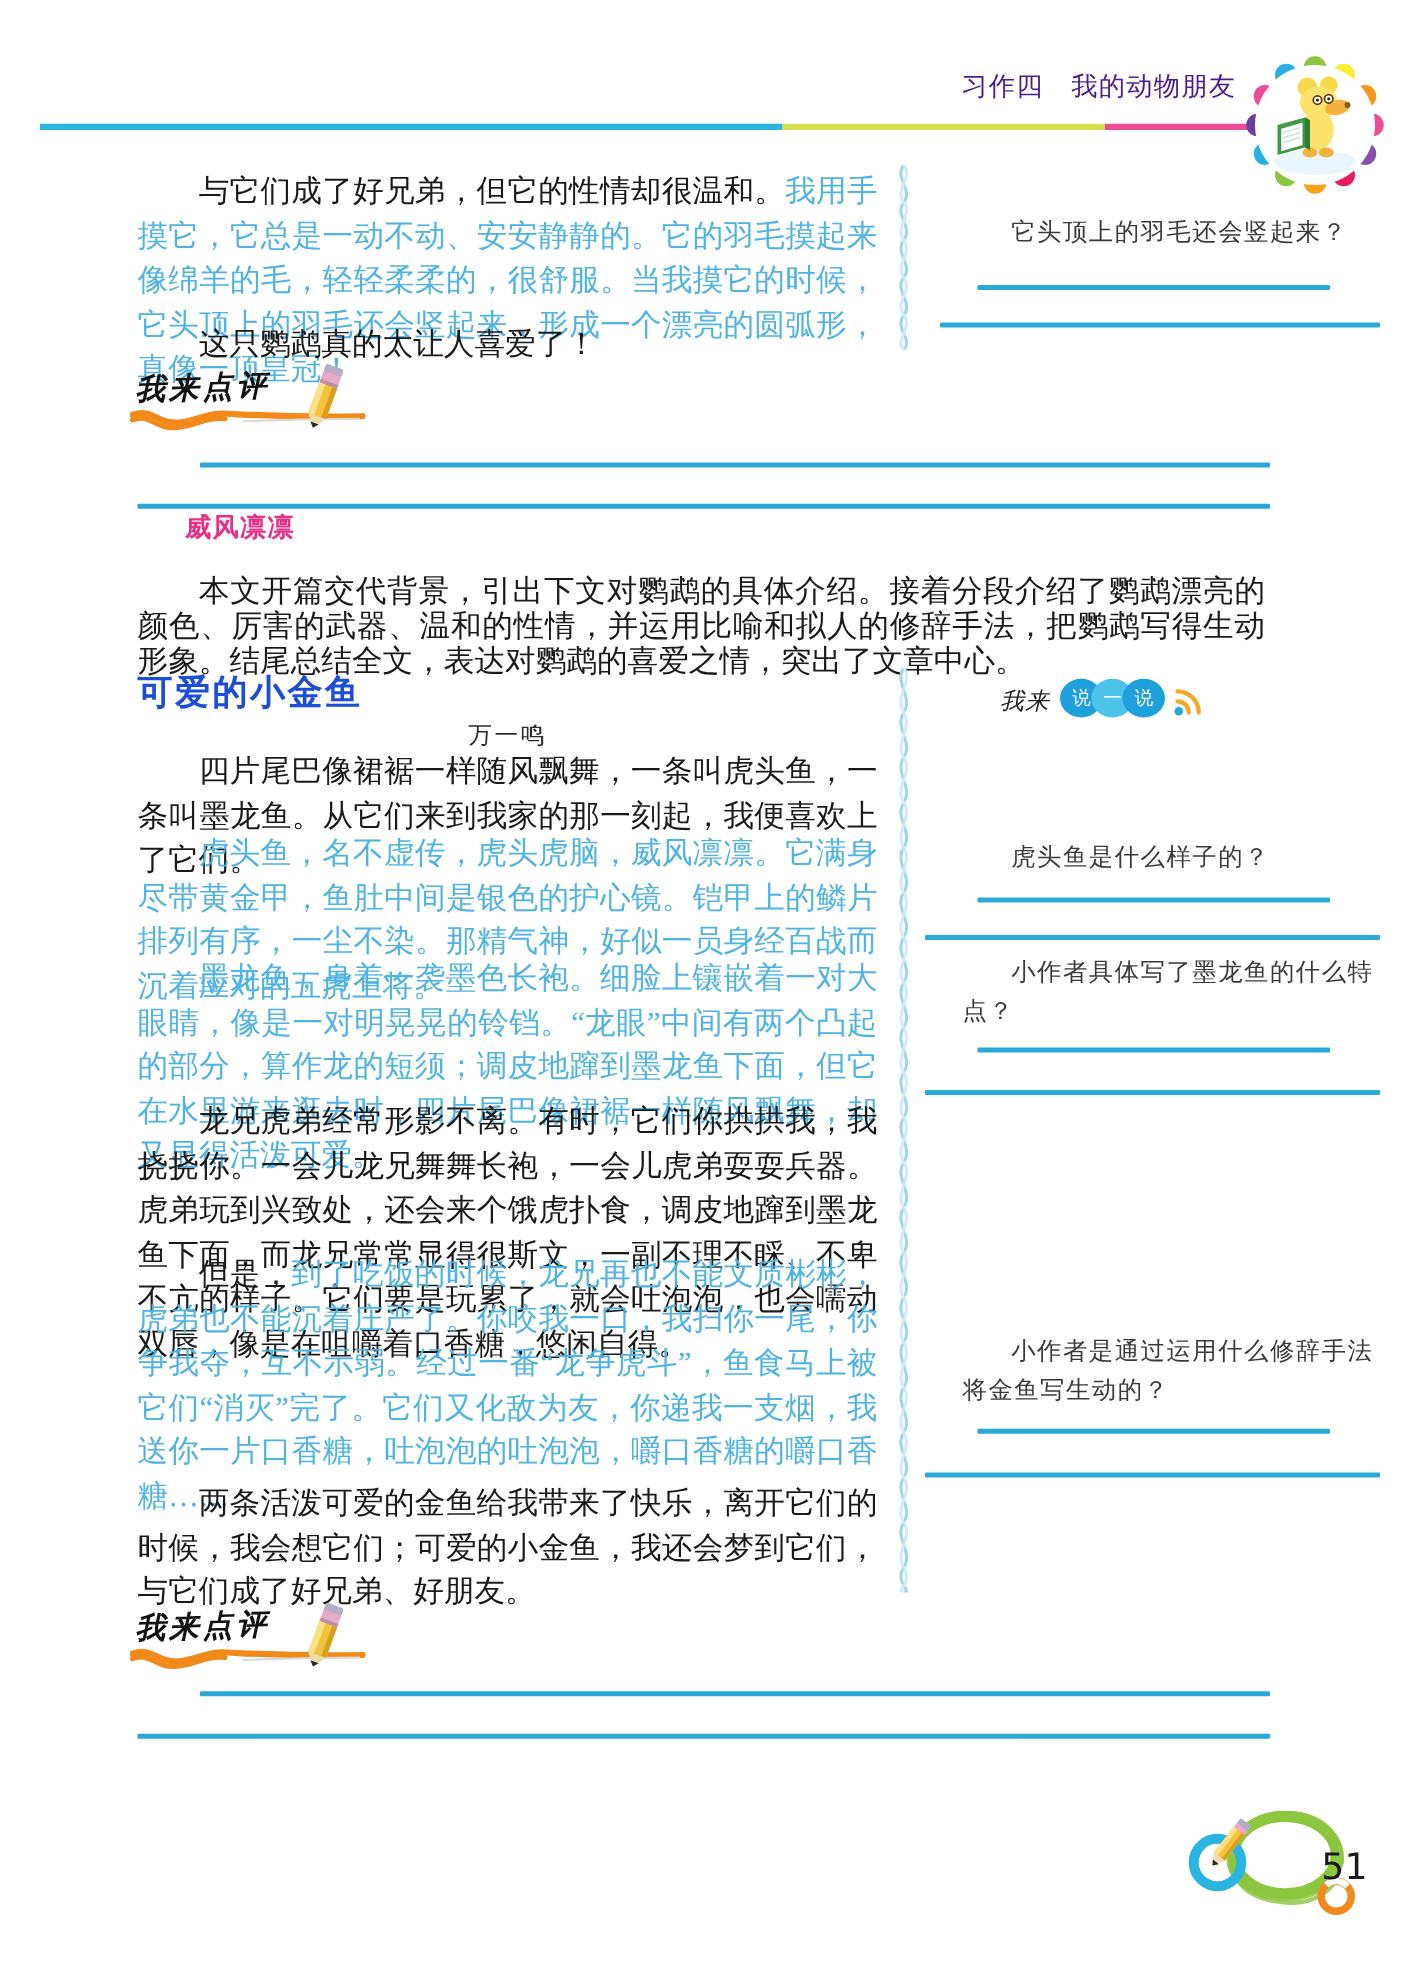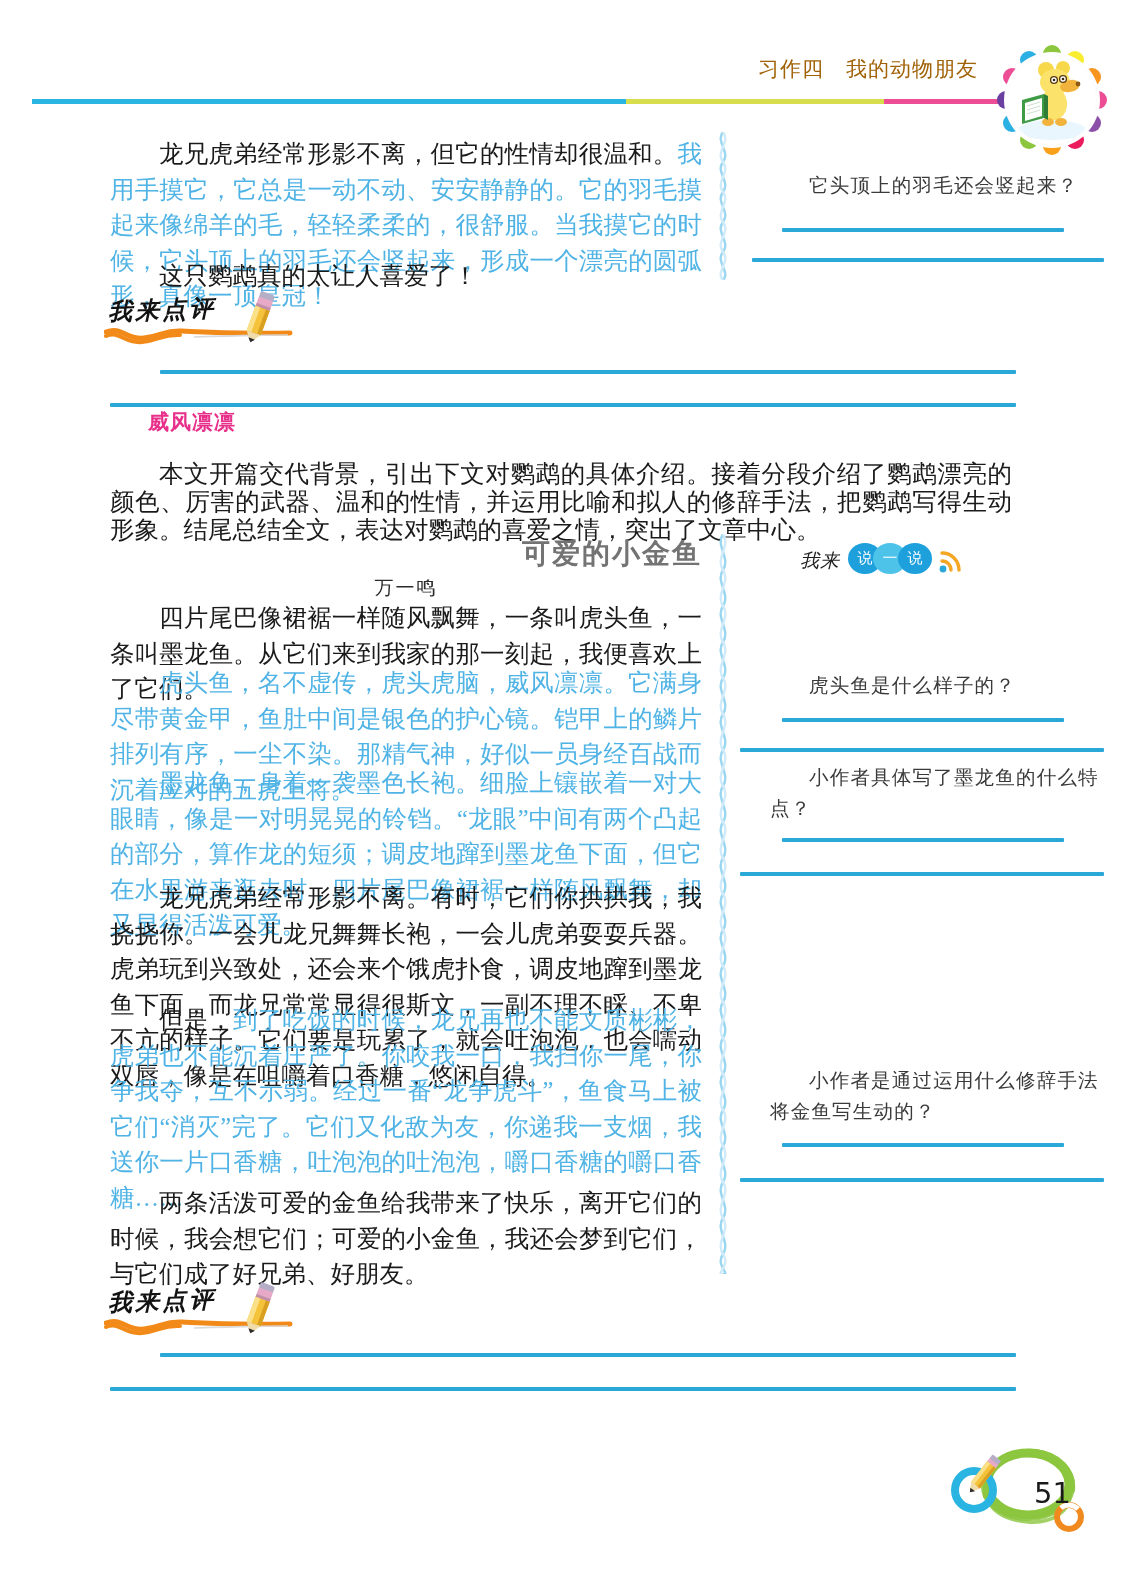--- a/index.html
+++ b/index.html
@@ -16,25 +16,25 @@
   }
 
   
   #header {
     position: absolute;
     left: 0; top: 0;
     width: 1128px; height: 118px;
   }
   #header-title {
     position: absolute;
-    right: 150px;
+    right: 139px;
     top: 55px;
     font-family: "DejaVu Sans", "Liberation Sans", sans-serif;
     font-size: 21px;
-    color: #a16207;
+    color: #4c1d95;
     letter-spacing: 1px;
     white-space: nowrap;
   }
   .rule-seg { position: absolute; height: 5px; top: 99px; }
   #rule-cyan   { left: 32px;  width: 594px; background: #29b4e2; }
   #rule-lime   { left: 626px; width: 258px; background: #d7de4e; }
   #rule-pink   { left: 884px; width: 122px; background: #ec4d94; }
 
   #header-badge {
     position: absolute;
@@ -116,25 +116,25 @@
     text-indent: 2em;
     text-align: justify;
     text-justify: inter-ideograph;
   }
 
   
   #article-title {
     position: absolute;
     left: 110px; top: 535px;
     width: 592px;
-    text-align: right;
+    text-align: left;
     font-family: "DejaVu Sans", "Liberation Sans", sans-serif;
     font-weight: bold;
     font-size: 28px;
-    color: #737373;
+    color: #1d4ed8;
     letter-spacing: 2px;
   }
   #article-author {
     position: absolute;
     left: 110px; top: 575px;
     width: 592px;
     text-align: center;
     font-family: "DejaVu Sans", "Liberation Sans", sans-serif;
     font-size: 19px;
     color: #2b2b2b;
@@ -195,21 +195,21 @@
     transform: rotate(-2deg);
   }
   .stamp-swoosh { position: absolute; left: 0; top: 30px; }
   .stamp-pencil { position: absolute; left: 130px; top: -4px; }
 
   
   #footer { position: absolute; left: 930px; top: 1438px; width: 198px; height: 133px; }
   #page-num {
     position: absolute;
     left: 104px; top: 38px;
-    width: 60px; text-align: left;
+    width: 60px; text-align: right;
     font-family: "DejaVu Sans", "Liberation Sans", sans-serif;
     font-size: 29px;
     color: #1a1a1a;
   }
 </style>
 </head>
 <body>
 
 <div id="header">
   <div id="header-title">习作四　我的动物朋友</div>
@@ -264,21 +264,21 @@
         <path d="M17 47 L34 42 L34 60 L17 65 Z" fill="#ffffff"></path>
         <path d="M19 50 L32 46" stroke="#cfe3d0" stroke-width="1.2"></path>
         <path d="M19 54 L32 50" stroke="#cfe3d0" stroke-width="1.2"></path>
         <path d="M19 58 L32 54" stroke="#cfe3d0" stroke-width="1.2"></path>
       </svg>
     </div>
   </div>
 </div>
 
 <div class="col-text" id="a1-p1" style="top:136px;">
-  <p class="indent"><span>龙兄虎弟经常形影不离，但它的性情却很温和。</span><span class="blue">我用手摸它，它总是一动不动、安安静静的。它的羽毛摸起来像绵羊的毛，轻轻柔柔的，很舒服。当我摸它的时候，它头顶上的羽毛还会竖起来，形成一个漂亮的圆弧形，真像一顶皇冠！</span></p>
+  <p class="indent"><span>与它们成了好兄弟，但它的性情却很温和。</span><span class="blue">我用手摸它，它总是一动不动、安安静静的。它的羽毛摸起来像绵羊的毛，轻轻柔柔的，很舒服。当我摸它的时候，它头顶上的羽毛还会竖起来，形成一个漂亮的圆弧形，真像一顶皇冠！</span></p>
 </div>
 <div class="col-text" id="a1-p2" style="top:258px;">
   <p class="indent">这只鹦鹉真的太让人喜爱了！</p>
 </div>
 
 <div class="wavy" style="top:132px; height:148px;">
   <svg width="22" height="148" viewBox="0 0 22 148" preserveAspectRatio="none">
     <path d="M11 0 C3 10, 19 20, 11 30 C3 40, 19 50, 11 60 C3 70, 19 80, 11 90 C3 100, 19 110, 11 120 C3 130, 19 140, 11 148" fill="none" stroke="#9ad6ef" stroke-width="2.4"></path>
     <path d="M11 0 C19 10, 3 20, 11 30 C19 40, 3 50, 11 60 C19 70, 3 80, 11 90 C19 100, 3 110, 11 120 C19 130, 3 140, 11 148" fill="none" stroke="#cfeaf8" stroke-width="2.4"></path>
   </svg>

